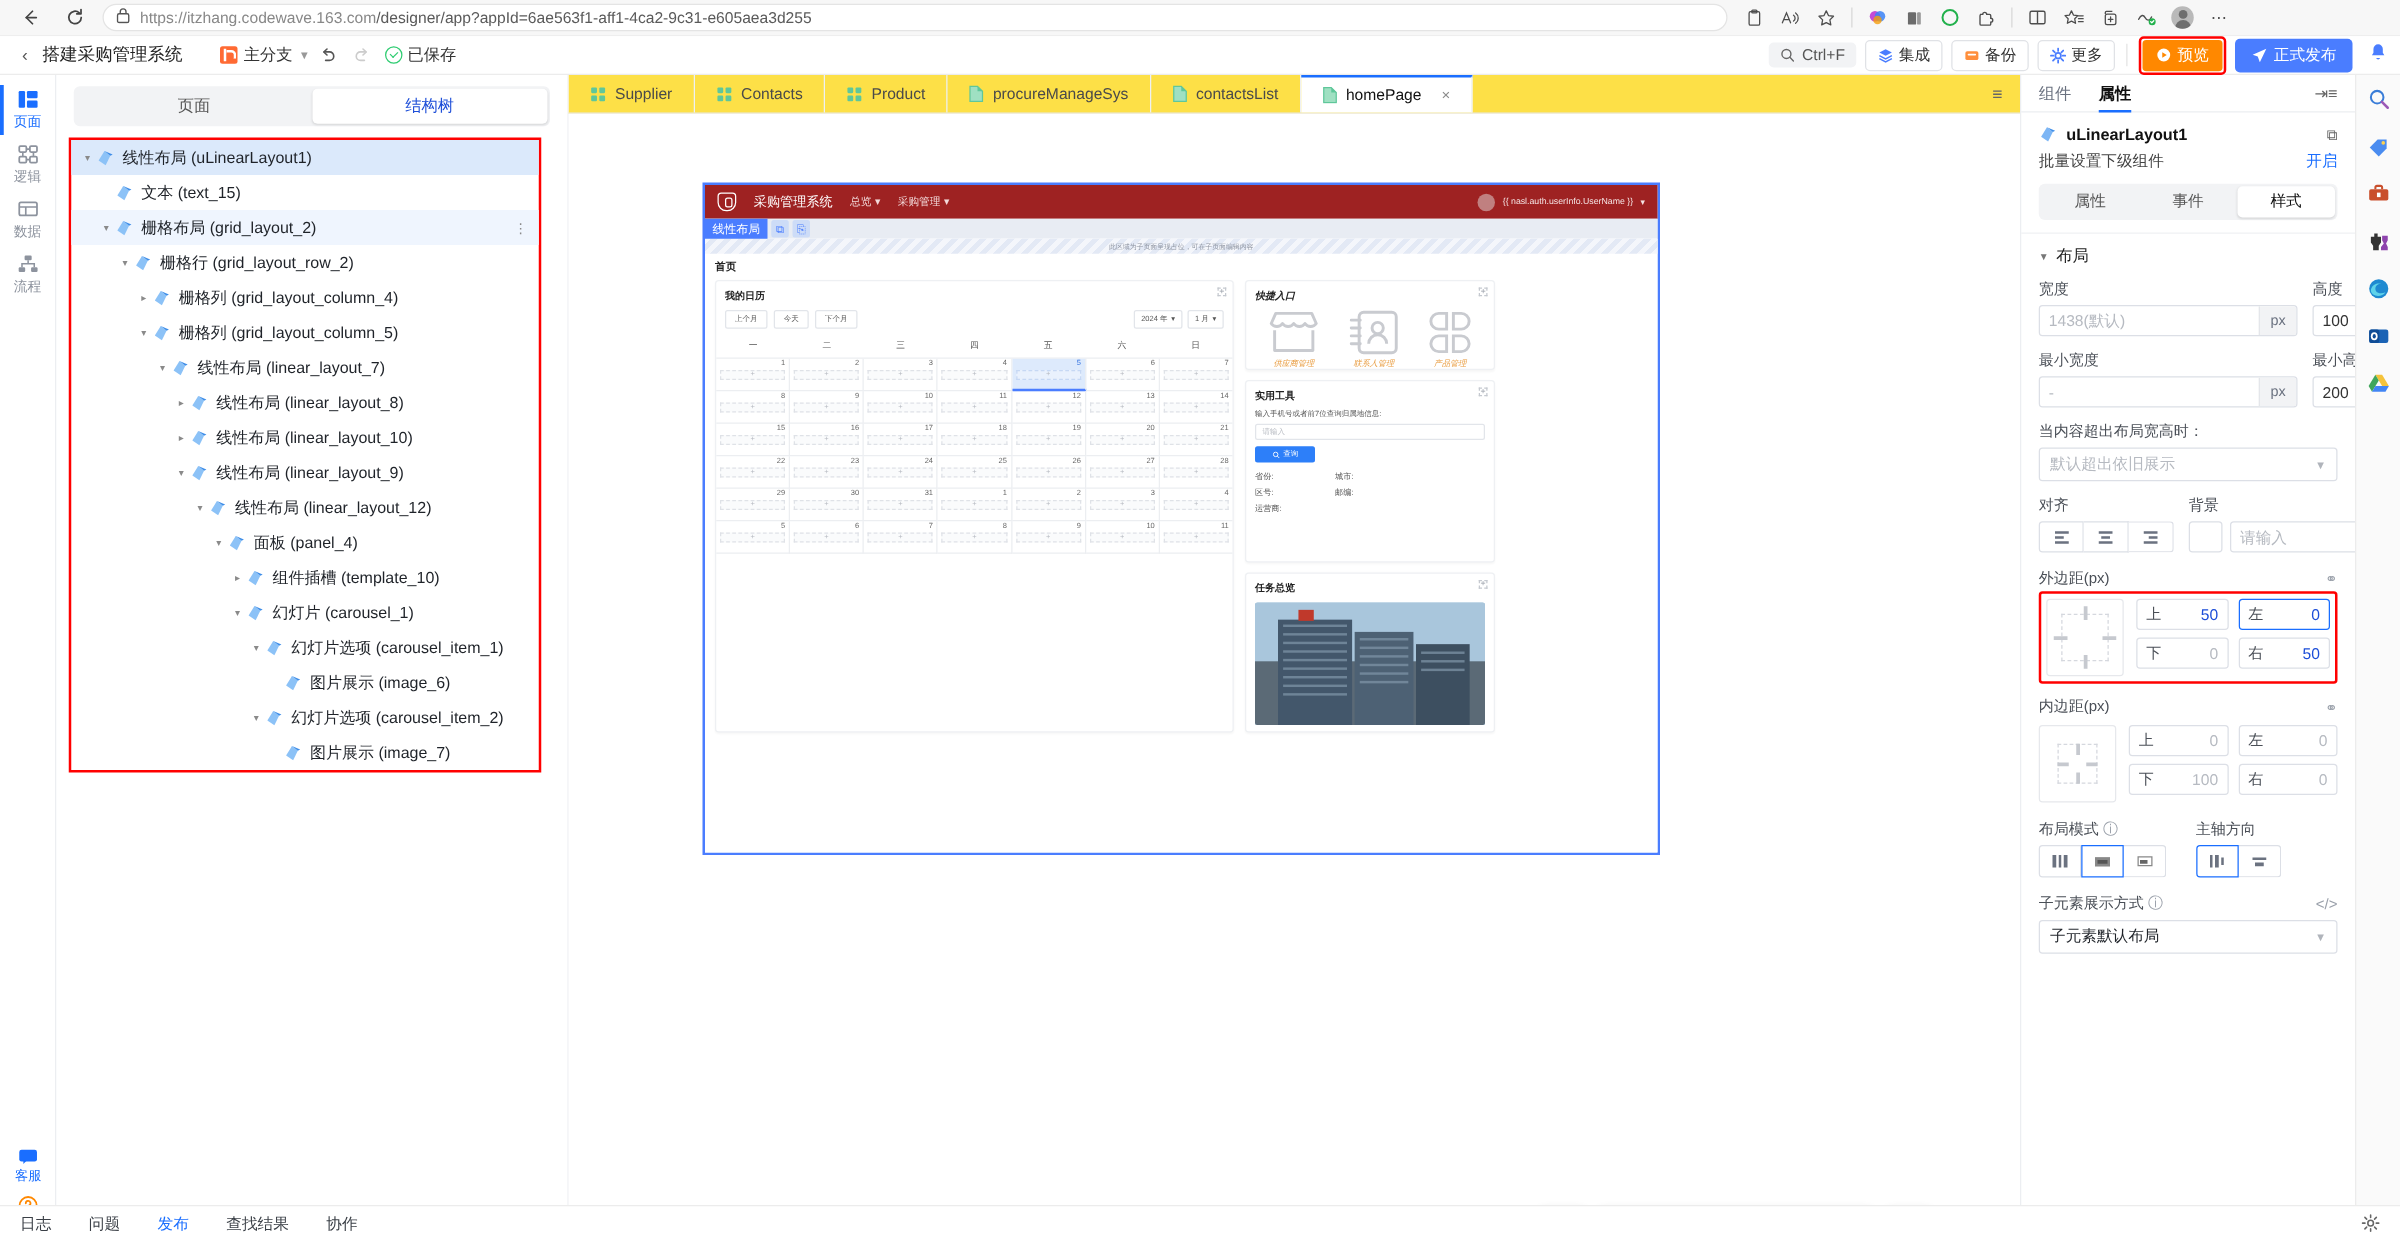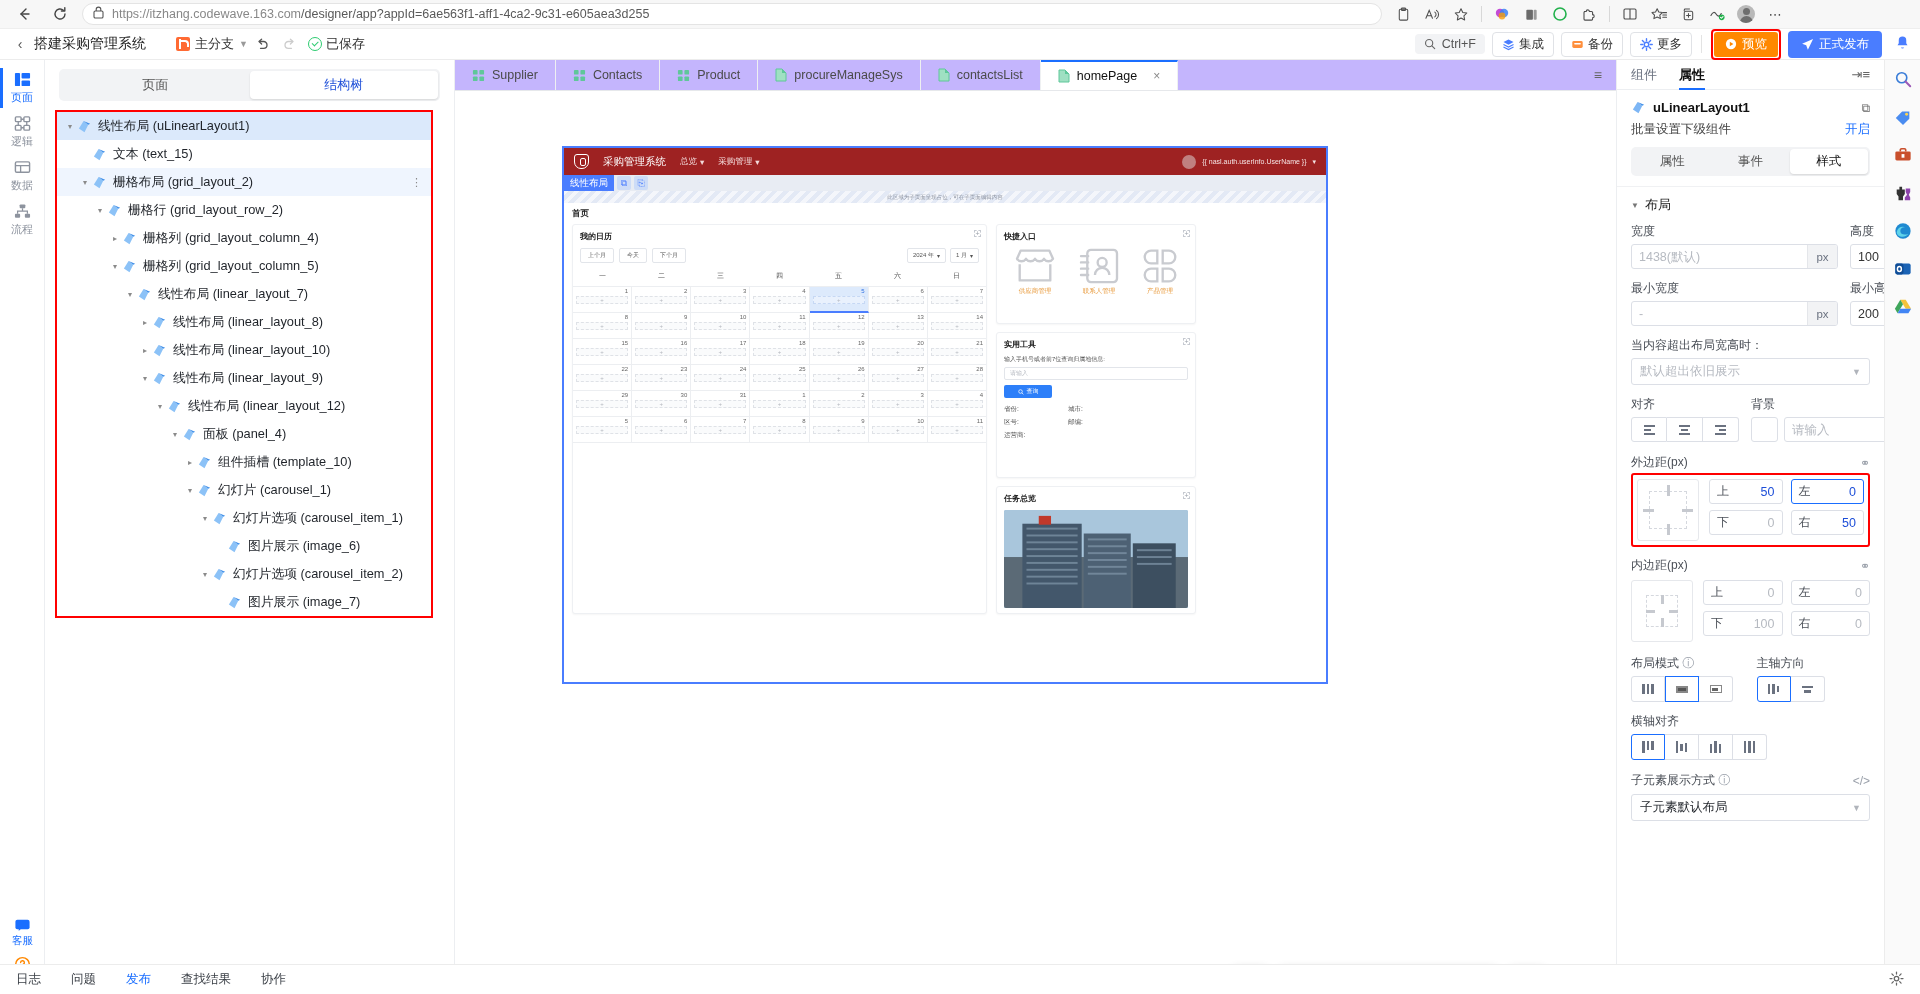--- a/index.html
+++ b/index.html
@@ -81,21 +81,21 @@
   #tree-box { margin:0 0 0 10px; border:2px solid #ff0000; width:378px; }
   .tnode { height:28px; display:flex; align-items:center; font-size:12.8px; color:#1f2329; white-space:nowrap; padding-right:8px;}
   .tnode.sel { background:#dbe9fb; }
   .tnode.alt { background:#eff5fe; }
   .tw { width:14px; text-align:center; color:#8a8a8a; font-size:8px; flex:0 0 14px;}
   .tico { width:15px; height:15px; margin-right:6px; flex:0 0 15px; }
   .tdots { margin-left:auto; color:#8a8a8a; font-size:11px; letter-spacing:1px;}
 
   
   #canvas-col { flex:1; display:flex; flex-direction:column; background:#fff; min-width:0;}
-  #page-tabs { height:31px; display:flex; align-items:stretch; border-bottom:1px solid #e6e8eb; background:#c4b5fd;}
+  #page-tabs { height:31px; display:flex; align-items:stretch; border-bottom:1px solid #e6e8eb; background:#fde047;}
   .ptab { display:flex; align-items:center; gap:7px; padding:0 17px; font-size:12.5px; color:#4a4a4a; border-right:1px solid #eef0f2; position:relative;}
   .ptab.active { color:#111; border-top:2px solid #1a6eff; background:#fff; }
   .ptab .x { margin-left:9px; color:#8a8a8a; font-size:12px;}
   .ptab-spacer{flex:1;border-bottom:0px;}
   .ptab-right{display:flex;align-items:center;padding:0 14px;color:#666;font-size:14px;}
   #canvas-wrap { flex:1; background:#fff; position:relative; overflow:hidden;}
 
   
   #mock { position:absolute; left:107px; top:55px; width:766px; height:538px; border:2px solid #4a7dff; background:#fff; }
   #mock-top { height:27px; background:#9e2222; display:flex; align-items:center; padding:0 10px; gap:14px;}
@@ -126,21 +126,21 @@
   .cal-grid { border-top:1px solid #eceef1; }
   .cal-row { display:flex; }
   .cal-cell { flex:1; height:26px; border-right:1px solid #eceef1; border-bottom:1px solid #eceef1; position:relative;}
   .cal-cell:last-child{border-right:none;}
   .cal-cell .d { position:absolute; right:3px; top:1px; font-size:6px; color:#666;}
   .cal-cell .ph { position:absolute; left:3px; right:3px; top:9px; height:8px; border:1px dashed #dfe2e7; background:#fafbfc; color:#b4b8bf; font-size:6px; display:flex; align-items:center; justify-content:center;}
   .cal-cell.today { background:#ddeafc; border-bottom:2px solid #4a7dff; }
   .cal-cell.today .d { color:#2f6fe0; }
   .cal-cell.today .ph { background:#e9f1fd; border-color:#c6d8f4;}
   #right-cards { width:200px; display:flex; flex-direction:column; gap:8px;}
-  #quick-card { height:100px; }
+  #quick-card { height:72px;font-style:italic; }
   .qe-row { display:flex; justify-content:space-around; padding:6px 5px 0 5px;}
   .qe { display:flex; flex-direction:column; align-items:center; gap:3px;}
   .qe svg { display:block; }
   .qe span { font-size:6.5px; color:#e89a3c;}
   #tool-card { height:146px; }
   .tool-label { font-size:6px; color:#555; padding:5px 7px 3px 7px;}
   .tool-input { margin:0 7px; height:13px; border:1px solid #e2e5ea; border-radius:2px; font-size:6px; color:#b9bdc4; display:flex; align-items:center; padding-left:5px;}
   .tool-btn { margin:5px 7px; width:48px; height:13px; background:#2d7ff9; color:#fff; border-radius:2px; font-size:6px; display:flex; align-items:center; justify-content:center; gap:3px;}
   .tool-kv { display:flex; padding:2px 7px; font-size:6.5px; color:#555;}
   .tool-kv span:first-child{ width:64px;}
@@ -1282,53 +1282,20 @@
             <div class="bg">
                 <span style="display:flex;flex-direction:column;gap:2px;align-items:center">
                   <b style="display:block;width:11px;height:2.5px;background:#6b7280"></b>
                   <b style="display:block;width:7px;height:2.5px;background:#6b7280"></b>
                 </span>
               </div>
           </div>
         </div>
       </div>
 
-      <div style="margin-top:11px">
-        <div class="fl">横轴对齐</div>
-        <div class="btn-grp">
-          <div class="bg on">
-              <span class="mini-ic" style="gap:2px;align-items:flex-start;height:12px">
-                <b style="height:12px"></b>
-                <b style="height:9px"></b>
-                <b style="height:9px"></b>
-              </span>
-            </div>
-          <div class="bg">
-              <span class="mini-ic" style="gap:2px;align-items:center;height:12px">
-                <b style="height:12px"></b>
-                <b style="height:7px"></b>
-                <b style="height:9px"></b>
-              </span>
-            </div>
-          <div class="bg">
-              <span class="mini-ic" style="gap:2px;align-items:flex-end;height:12px">
-                <b style="height:9px"></b>
-                <b style="height:12px"></b>
-                <b style="height:9px"></b>
-              </span>
-            </div>
-          <div class="bg">
-              <span class="mini-ic" style="gap:2px;align-items:center;height:12px">
-                <b style="height:12px"></b>
-                <b style="height:12px"></b>
-                <b style="height:12px"></b>
-              </span>
-            </div>
-        </div>
-      </div>
 
       <div class="sec-row" style="margin-top:12px">
         <span class="fl" style="margin:0"><span>子元素展示方式</span> <span style="color:#9aa0aa">ⓘ</span></span>
         <span class="link-ic">&lt;/&gt;</span>
       </div>
       <div class="sel-field" style="margin-top:5px;color:#1f2329">
         <span>子元素默认布局</span>
         <span class="cv">▼</span>
       </div>
     </div>

